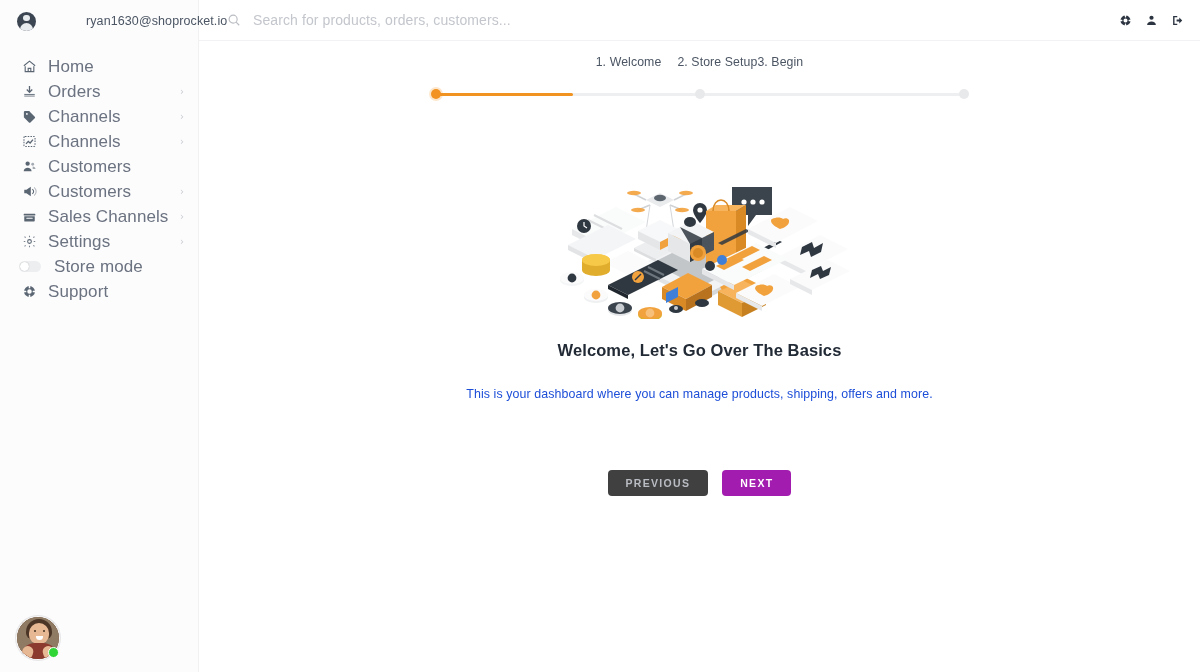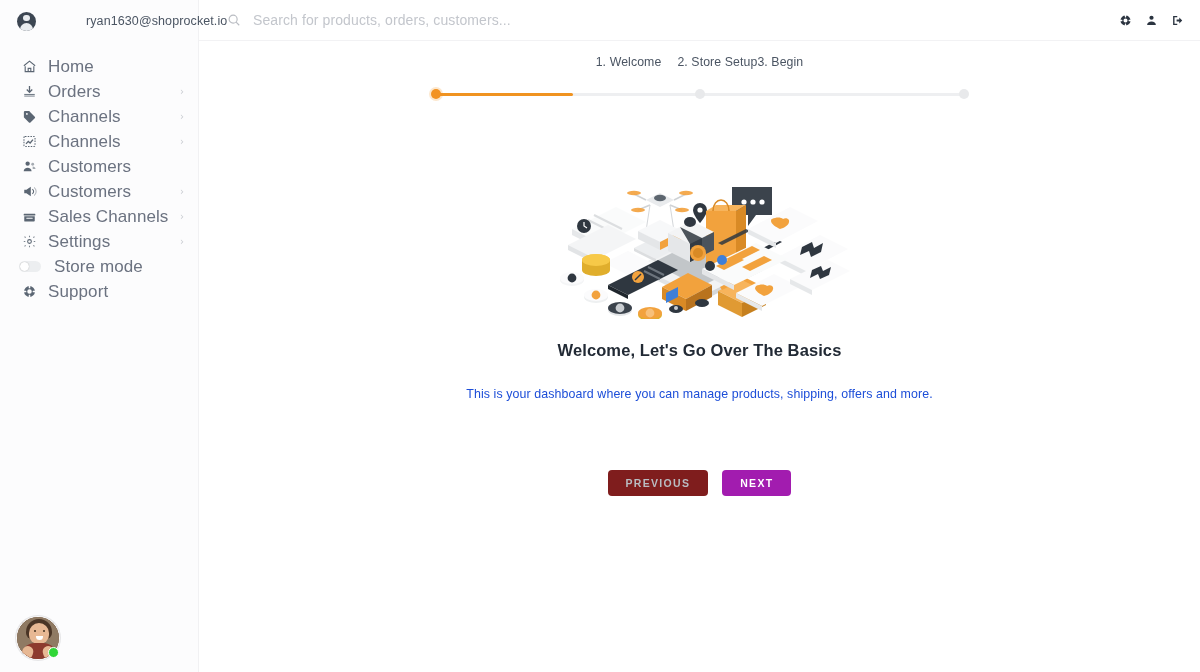--- a/index.html
+++ b/index.html
@@ -183,21 +183,21 @@
   }
   .buttons {
     margin-top: 66px; display: flex; justify-content: center; gap: 14px;
   }
   .btn {
     font-family: "Liberation Sans", sans-serif;
     font-size: 10.5px; font-weight: bold; letter-spacing: 1.3px;
     border: 0; border-radius: 4px; padding: 0 18px; height: 26px;
     cursor: pointer;
   }
-  .btn-prev { background: #7f1d1d; color: #b9bcc2; }
+  .btn-prev { background: #404040; color: #b9bcc2; }
   .btn-next { background: #a21caf; color: #ffffff; }
 </style>
 </head>
 <body>
 
 <div class="app">
 
   <aside class="sidebar">
 
     <div class="account">

